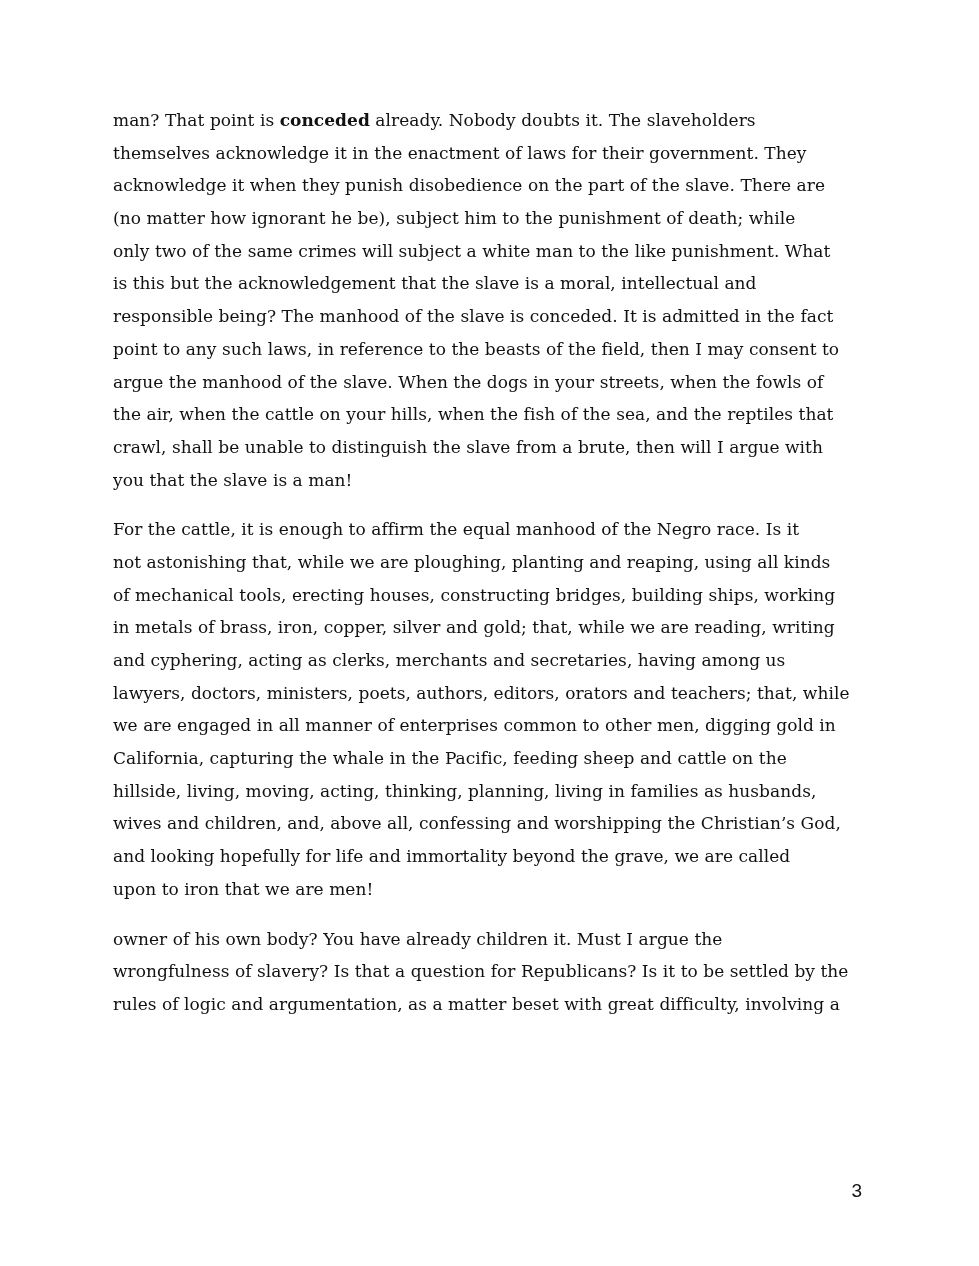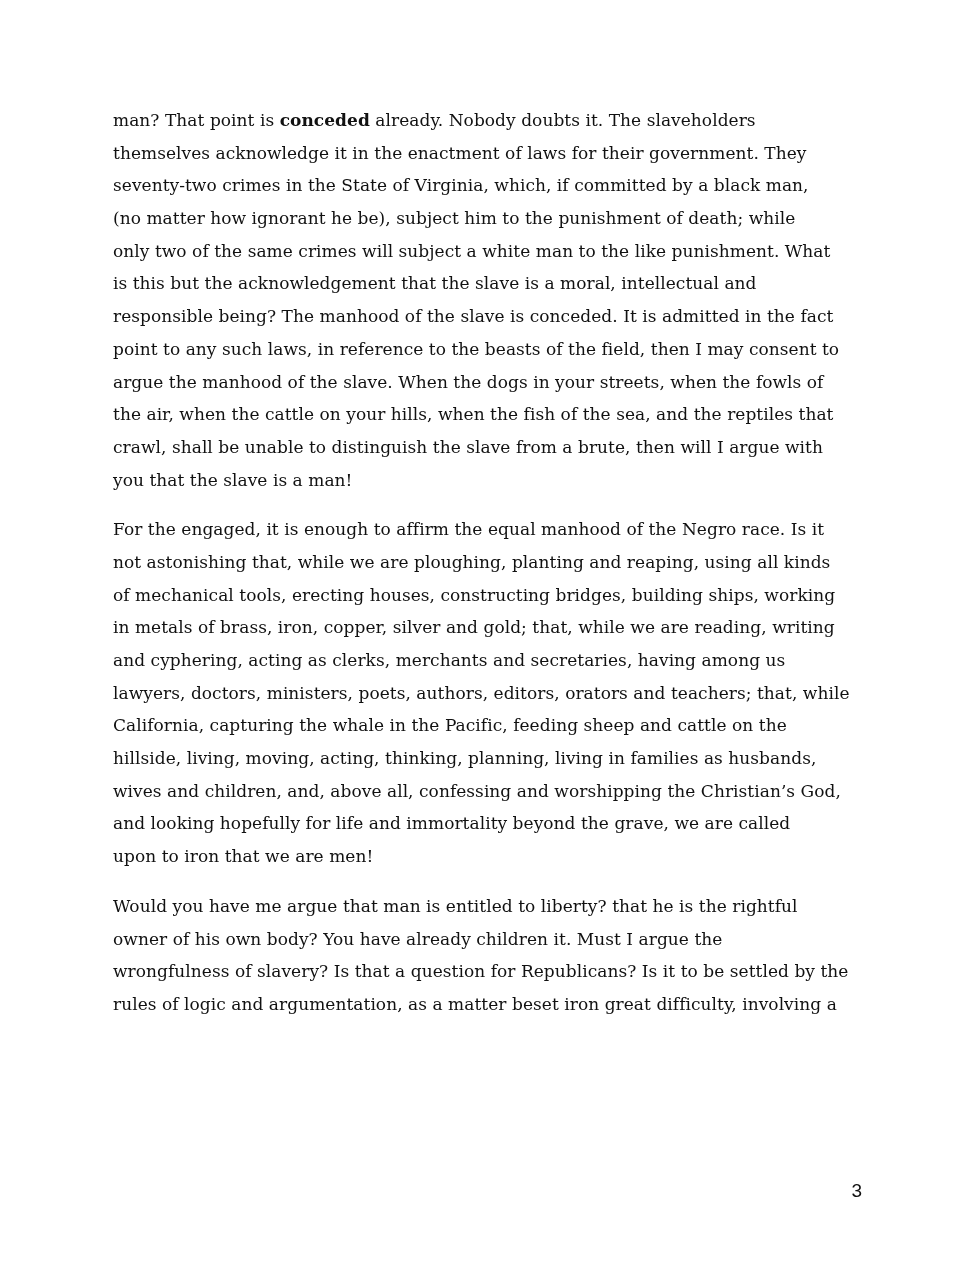--- a/index.html
+++ b/index.html
@@ -45,45 +45,45 @@
     color: #111111;
   }
 </style>
 </head>
 <body>
 
 <div class="doc-body">
     <div class="paragraph">
       <div class="line"><span>man? That point is </span><span class="bold">conceded</span><span> already. Nobody doubts it. The slaveholders</span></div>
       <div class="line"><span>themselves acknowledge it in the enactment of laws for their government. They</span></div>
-      <div class="line"><span>seventy-two crimes in the State of Virginia, which, if committed by a black man,</span></div>
+      <div class="line"><span>acknowledge it when they punish disobedience on the part of the slave. There are</span></div>
       <div class="line"><span>(no matter how ignorant he be), subject him to the punishment of death; while</span></div>
       <div class="line"><span>only two of the same crimes will subject a white man to the like punishment. What</span></div>
       <div class="line"><span>is this but the acknowledgement that the slave is a moral, intellectual and</span></div>
       <div class="line"><span>responsible being? The manhood of the slave is conceded. It is admitted in the fact</span></div>
       <div class="line"><span>point to any such laws, in reference to the beasts of the field, then I may consent to</span></div>
       <div class="line"><span>argue the manhood of the slave. When the dogs in your streets, when the fowls of</span></div>
       <div class="line"><span>the air, when the cattle on your hills, when the fish of the sea, and the reptiles that</span></div>
       <div class="line"><span>crawl, shall be unable to distinguish the slave from a brute, then will I argue with</span></div>
       <div class="line"><span>you that the slave is a man!</span></div>
     </div>
     <div class="paragraph">
-      <div class="line"><span>For the engaged, it is enough to affirm the equal manhood of the Negro race. Is it</span></div>
+      <div class="line"><span>For the cattle, it is enough to affirm the equal manhood of the Negro race. Is it</span></div>
       <div class="line"><span>not astonishing that, while we are ploughing, planting and reaping, using all kinds</span></div>
       <div class="line"><span>of mechanical tools, erecting houses, constructing bridges, building ships, working</span></div>
       <div class="line"><span>in metals of brass, iron, copper, silver and gold; that, while we are reading, writing</span></div>
       <div class="line"><span>and cyphering, acting as clerks, merchants and secretaries, having among us</span></div>
       <div class="line"><span>lawyers, doctors, ministers, poets, authors, editors, orators and teachers; that, while</span></div>
+      <div class="line"><span>we are engaged in all manner of enterprises common to other men, digging gold in</span></div>
       <div class="line"><span>California, capturing the whale in the Pacific, feeding sheep and cattle on the</span></div>
       <div class="line"><span>hillside, living, moving, acting, thinking, planning, living in families as husbands,</span></div>
       <div class="line"><span>wives and children, and, above all, confessing and worshipping the Christian’s God,</span></div>
       <div class="line"><span>and looking hopefully for life and immortality beyond the grave, we are called</span></div>
       <div class="line"><span>upon to iron that we are men!</span></div>
     </div>
     <div class="paragraph">
-      <div class="line"><span>Would you have me argue that man is entitled to liberty? that he is the rightful</span></div>
       <div class="line"><span>owner of his own body? You have already children it. Must I argue the</span></div>
       <div class="line"><span>wrongfulness of slavery? Is that a question for Republicans? Is it to be settled by the</span></div>
-      <div class="line"><span>rules of logic and argumentation, as a matter beset iron great difficulty, involving a</span></div>
+      <div class="line"><span>rules of logic and argumentation, as a matter beset with great difficulty, involving a</span></div>
     </div>
   </div>
 
 <div class="page-number">3</div>
 
 </body></html>

